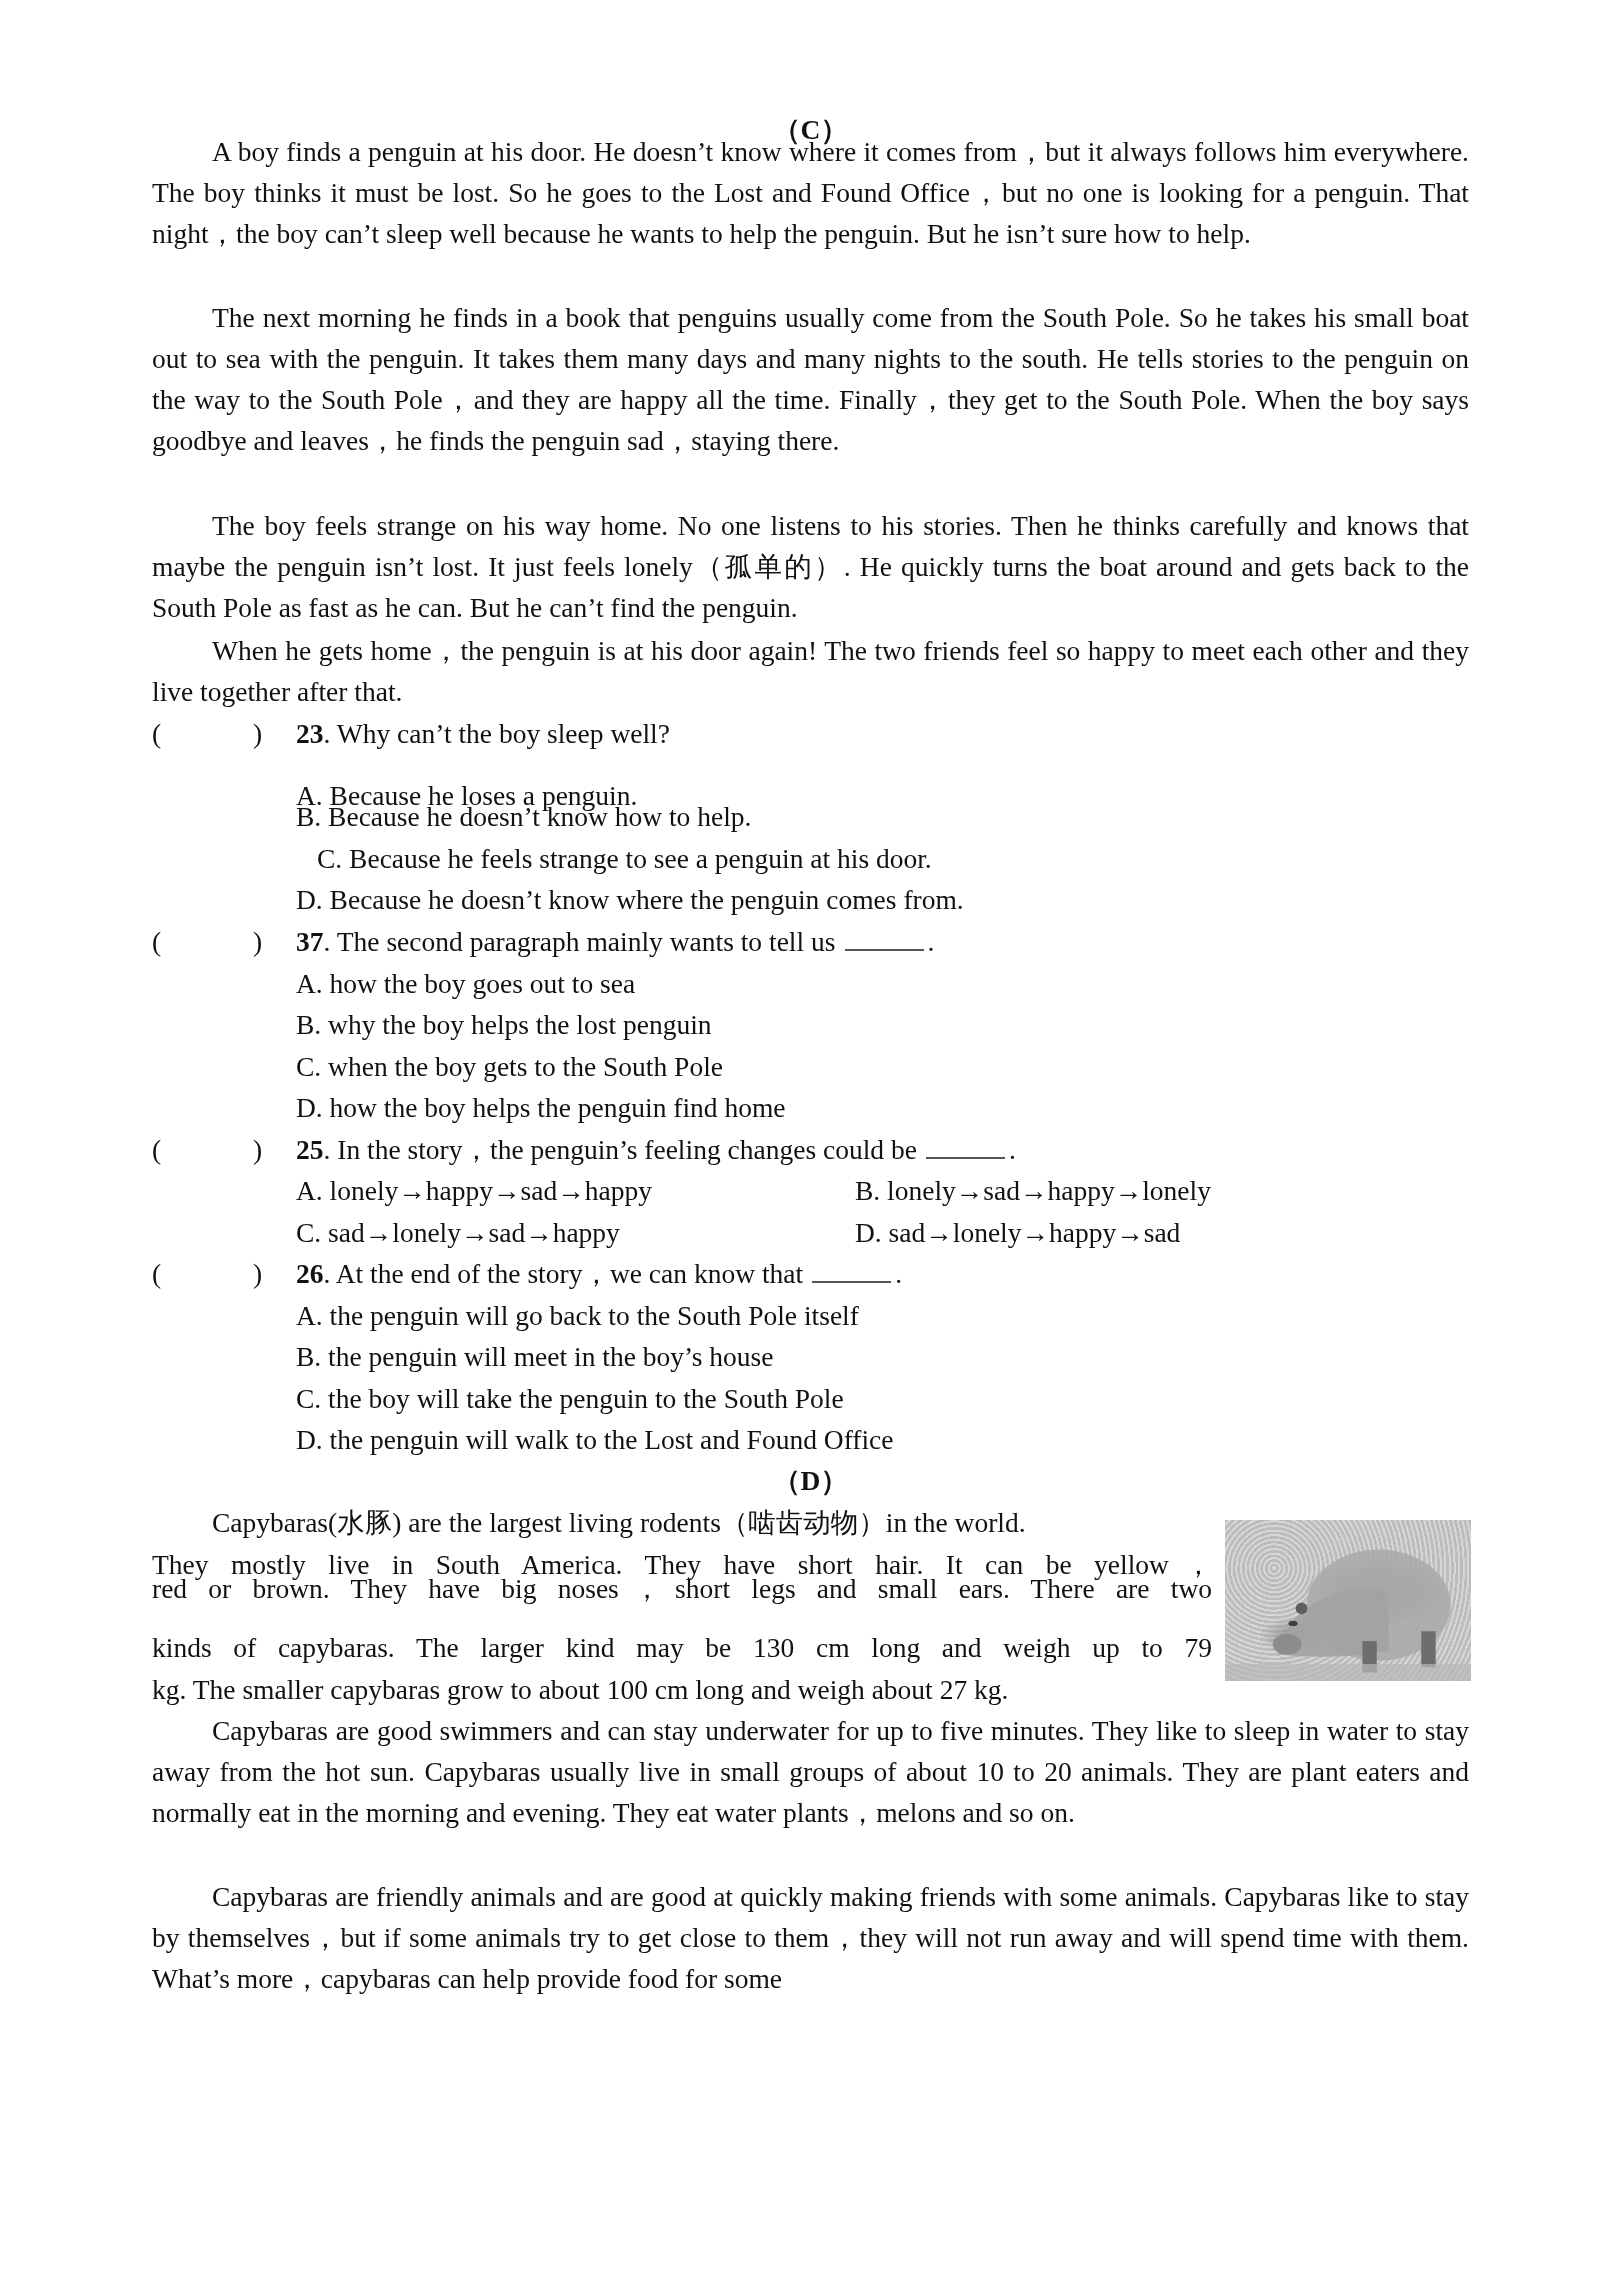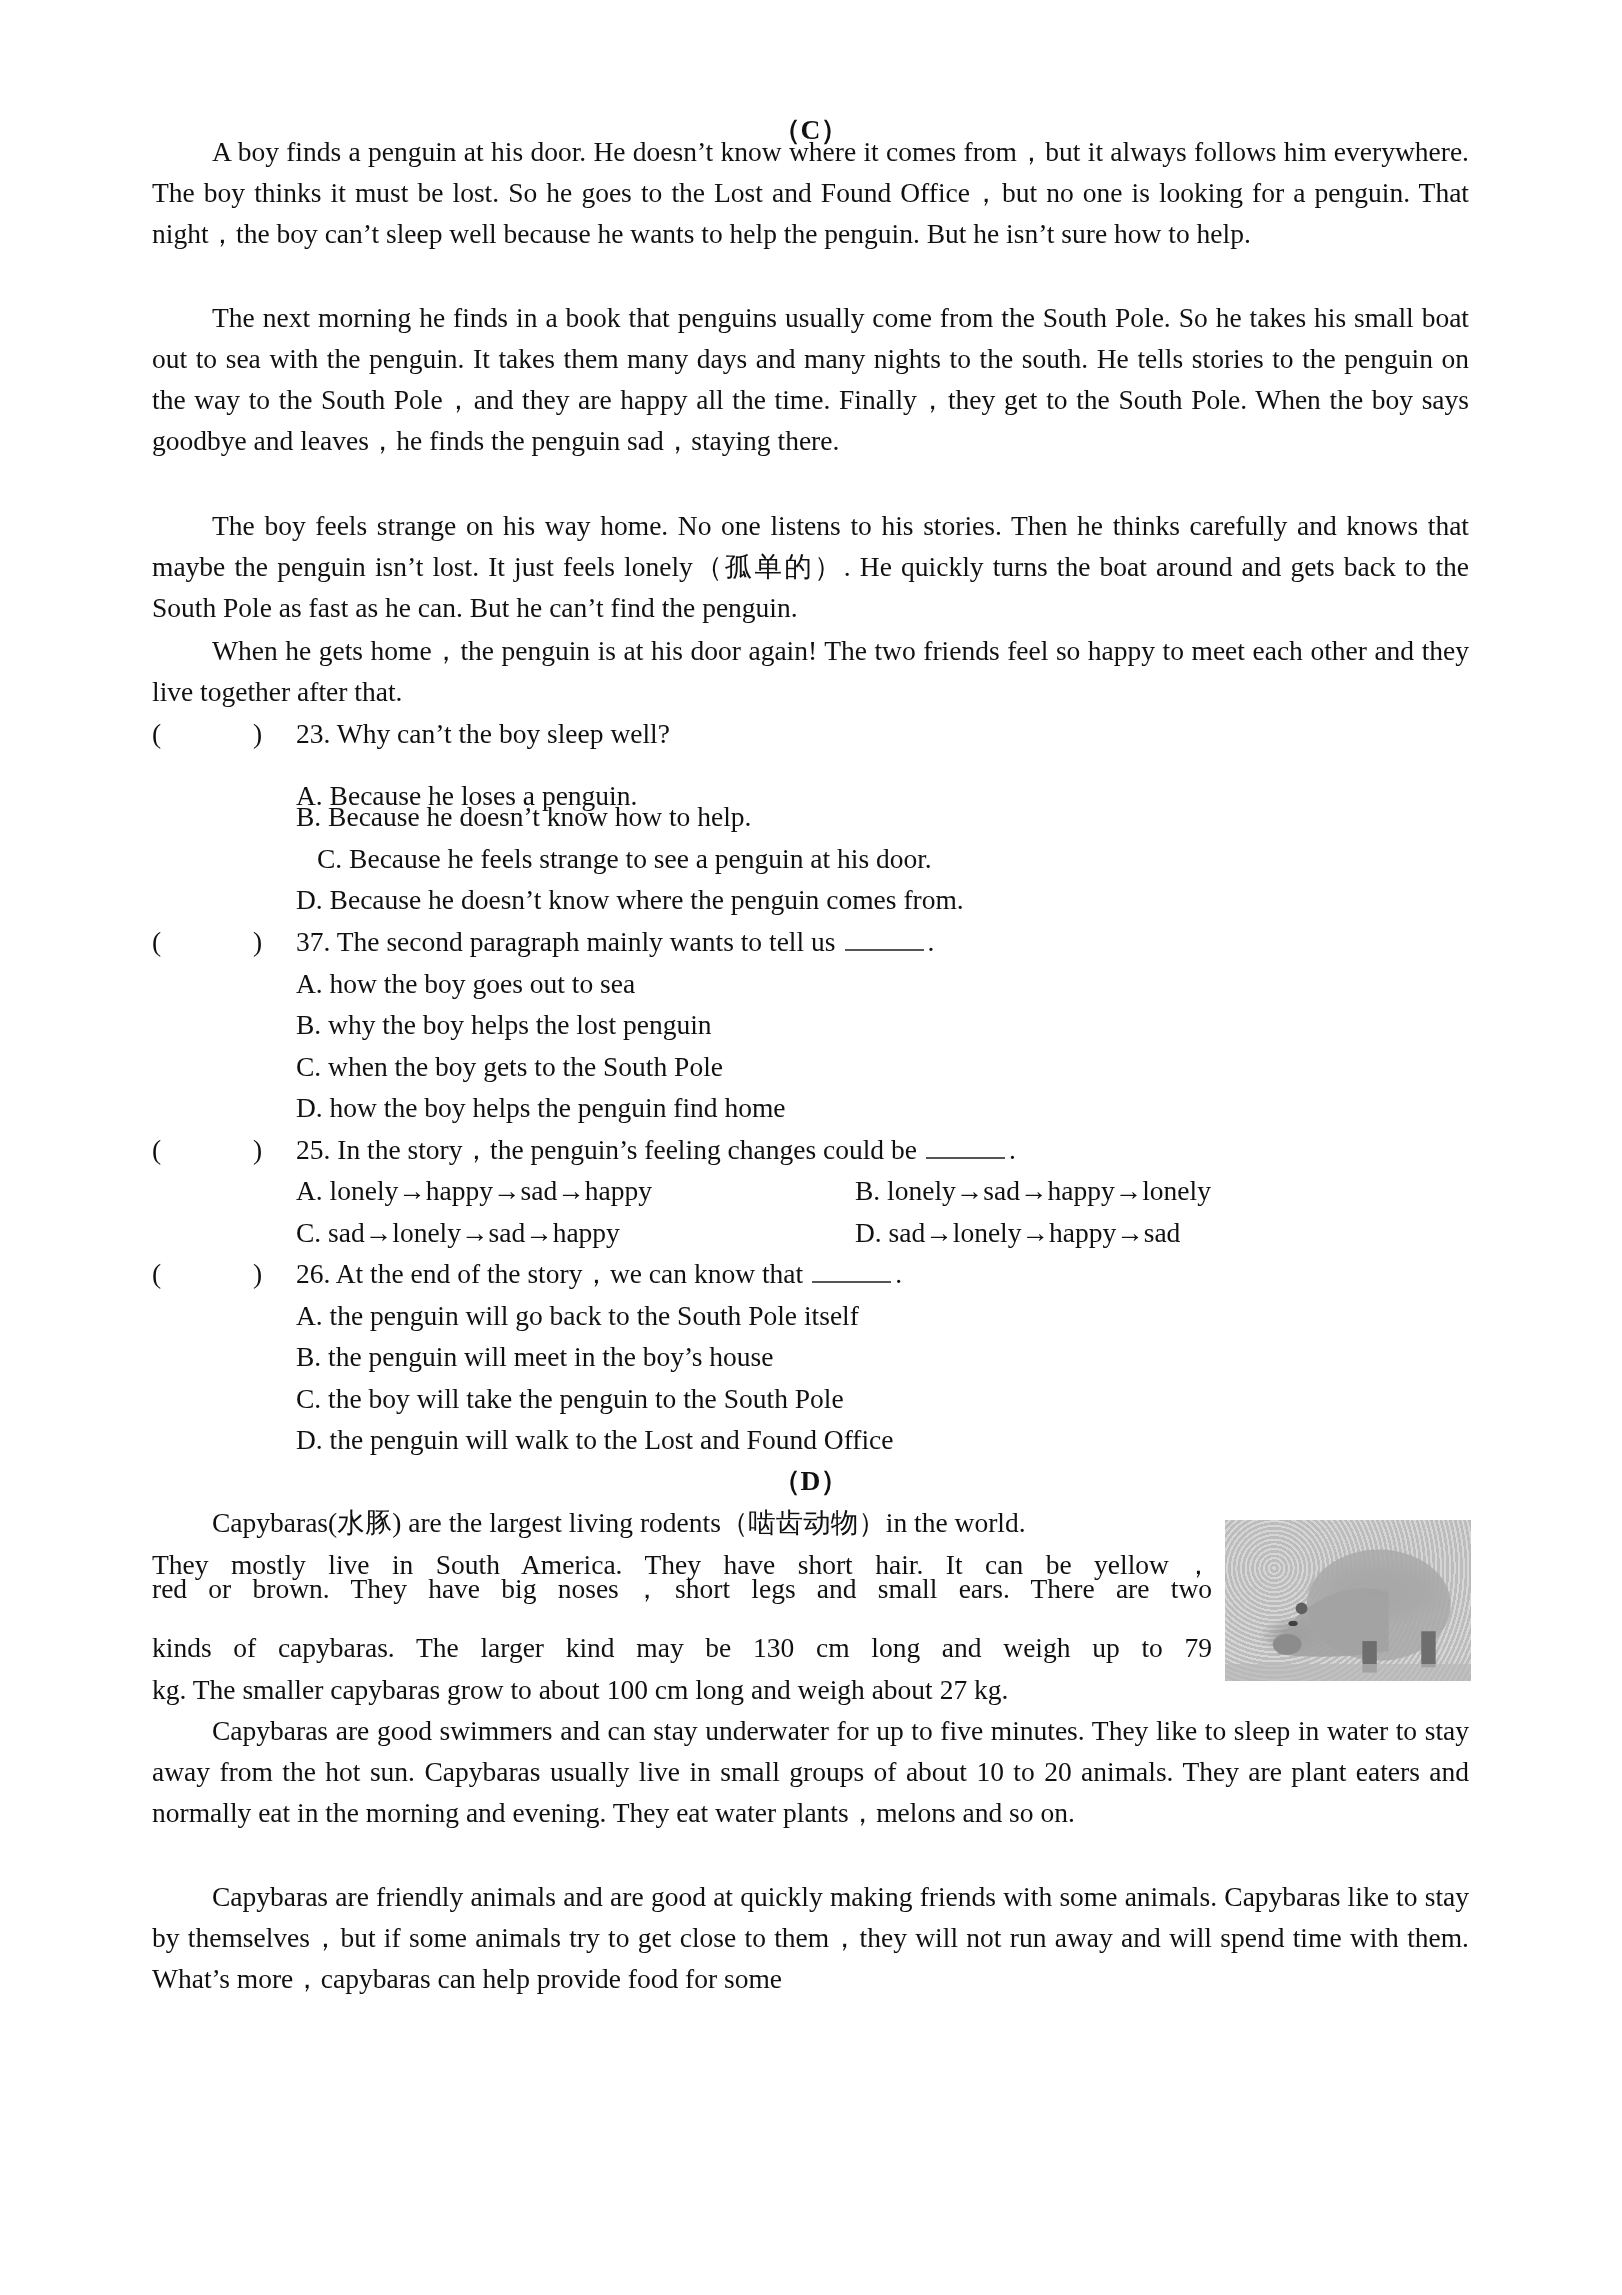--- a/index.html
+++ b/index.html
@@ -17,21 +17,21 @@
     position: absolute; left: 0; width: 1317px;
     font-size: 27.5px; line-height: 41px; text-align: justify;
     text-indent: 60px; margin: 0;
   }
   .q-row {
     position: absolute; left: 0; width: 1317px;
     font-size: 27.5px; line-height: 42px; white-space: nowrap;
   }
   .q-bracket { display: inline-block; width: 144px; }
   .q-bracket .lp { display: inline-block; width: 101px; }
-  .q-num { font-weight: normal; }
+  .q-num { font-weight: bold; }
   .blank {
     display: inline-block; width: 79px; border-bottom: 2px solid #555;
     margin: 0 3.9px 0 9.2px; height: 23.6px; vertical-align: baseline;
   }
   .opt {
     position: absolute; left: 144px;
     font-size: 27.5px; line-height: 42px; white-space: nowrap;
   }
   .opt.col2 { left: 703px; }
   .photo {

